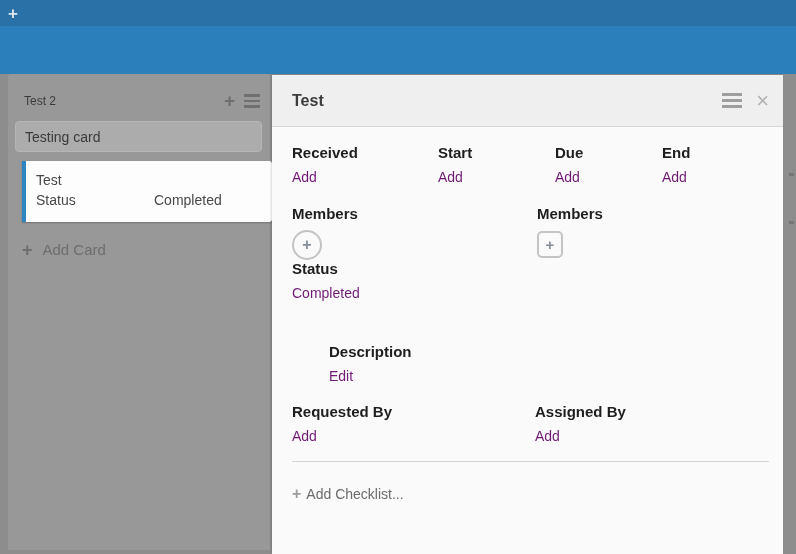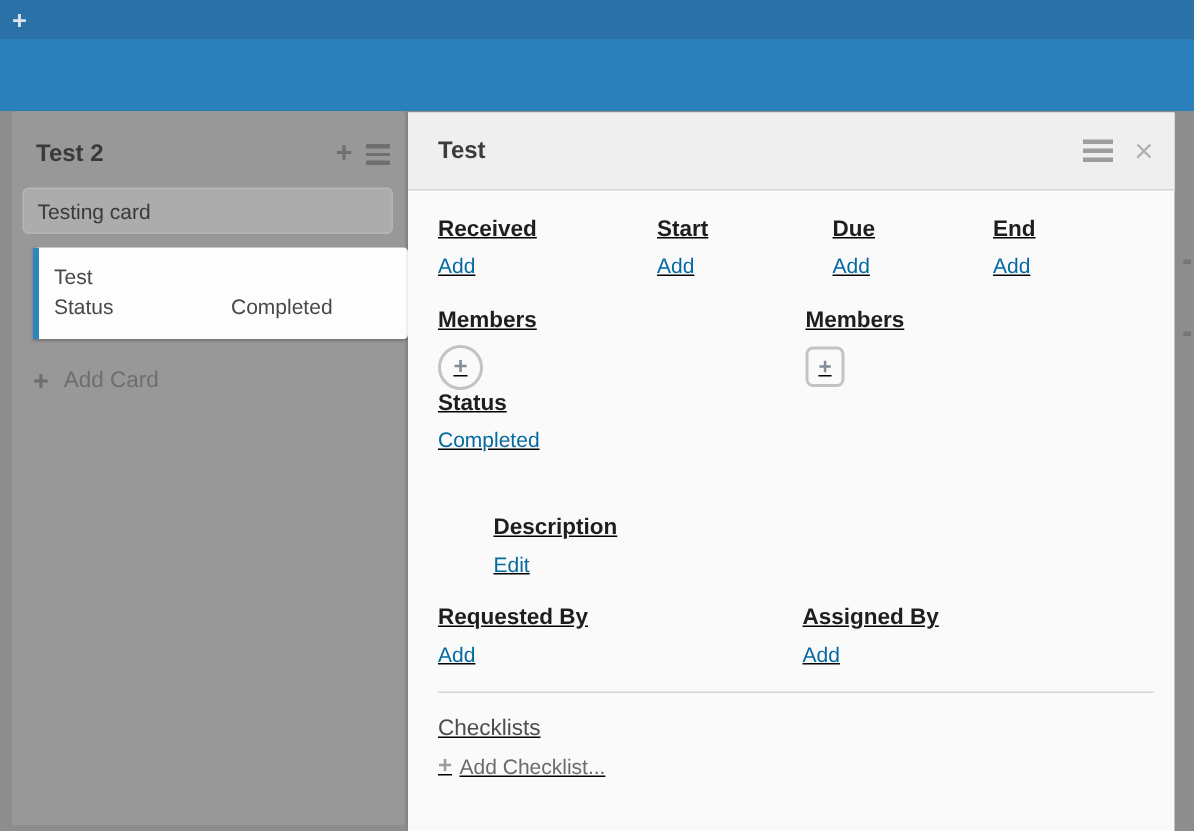--- a/index.html
+++ b/index.html
@@ -30,21 +30,21 @@
   
   .list {
     position: absolute; top: 0; left: 8px; width: 262px; bottom: 4px;
     background: #989898; border-radius: 3px 3px 0 0;
   }
   .list-header {
     display: flex; align-items: center;
     padding: 20px 10px 10px 16px;
   }
   .list-title {
-    flex: 1; font-size: 16px; font-weight: bold; color: #3a3a3a;
+    flex: 1; font-size: 12px; font-weight: normal; color: #3a3a3a;
   }
   .list-header-icons { display: flex; align-items: center; gap: 9px; }
   .icon-plus-gray {
     color: #6f6f6f; font-size: 19px; font-weight: bold; line-height: 14px;
     cursor: pointer;
   }
   .hamburger { display: inline-flex; flex-direction: column; gap: 3px; cursor: pointer; }
   .hamburger i { display: block; width: 16px; height: 2.5px; background: #6f6f6f; }
 
   .card-composer {
@@ -78,26 +78,26 @@
   }
   .detail-header {
     height: 52px; background: #efefef; border-bottom: 1px solid #d8d8d8;
     display: flex; align-items: center; padding: 0 14px 0 20px;
   }
   .detail-title { flex: 1; font-size: 16px; font-weight: bold; color: #3c3c3c; }
   .detail-header-icons { display: flex; align-items: center; gap: 14px; }
   .hamburger.light i { width: 20px; height: 3px; background: #9e9e9e; }
   .close-x { color: #b2b2b2; font-size: 22px; line-height: 18px; cursor: pointer; }
 
-  .detail-body { padding: 17px 14px 0 20px; text-decoration: underline; }
+  .detail-body { padding: 17px 14px 0 20px; }
 
   h3.field-label {
     font-size: 15px; font-weight: bold; color: #1e1e1e; line-height: 17px;
   }
-  .muted-link { font-size: 14px; color: #0369a1; margin-top: 8px; cursor: pointer; width: fit-content; }
+  .muted-link { font-size: 14px; color: #701a75; margin-top: 8px; cursor: pointer; width: fit-content; }
 
   .dates-row { display: grid; grid-template-columns: 146px 117px 107px 1fr; margin-bottom: 20px; }
   .ml-row    { display: grid; grid-template-columns: 245px 1fr; }
   .ra-row    { display: grid; grid-template-columns: 243px 1fr; margin-bottom: 17px; }
 
   .round-add {
     margin-top: 8px; width: 30px; height: 30px; border-radius: 50%;
     border: 2px solid #c3c3c3; background: transparent;
     color: #858d99; font-size: 16px; font-weight: bold;
     display: flex; align-items: center; justify-content: center; cursor: pointer;
@@ -235,21 +235,20 @@
         </div>
         <div>
           <h3 class="field-label">Assigned By</h3>
           <div class="muted-link">Add</div>
         </div>
       </div>
 
       <hr class="divider">
 
       <div class="checklists-block">
-        <h3 class="checklists-label">Checklists</h3>
         <div class="add-checklist">
           <span class="plus">+</span>
           <span>Add Checklist...</span>
         </div>
       </div>
 
     </div>
   </section>
 
   <div class="frag frag1"></div>

